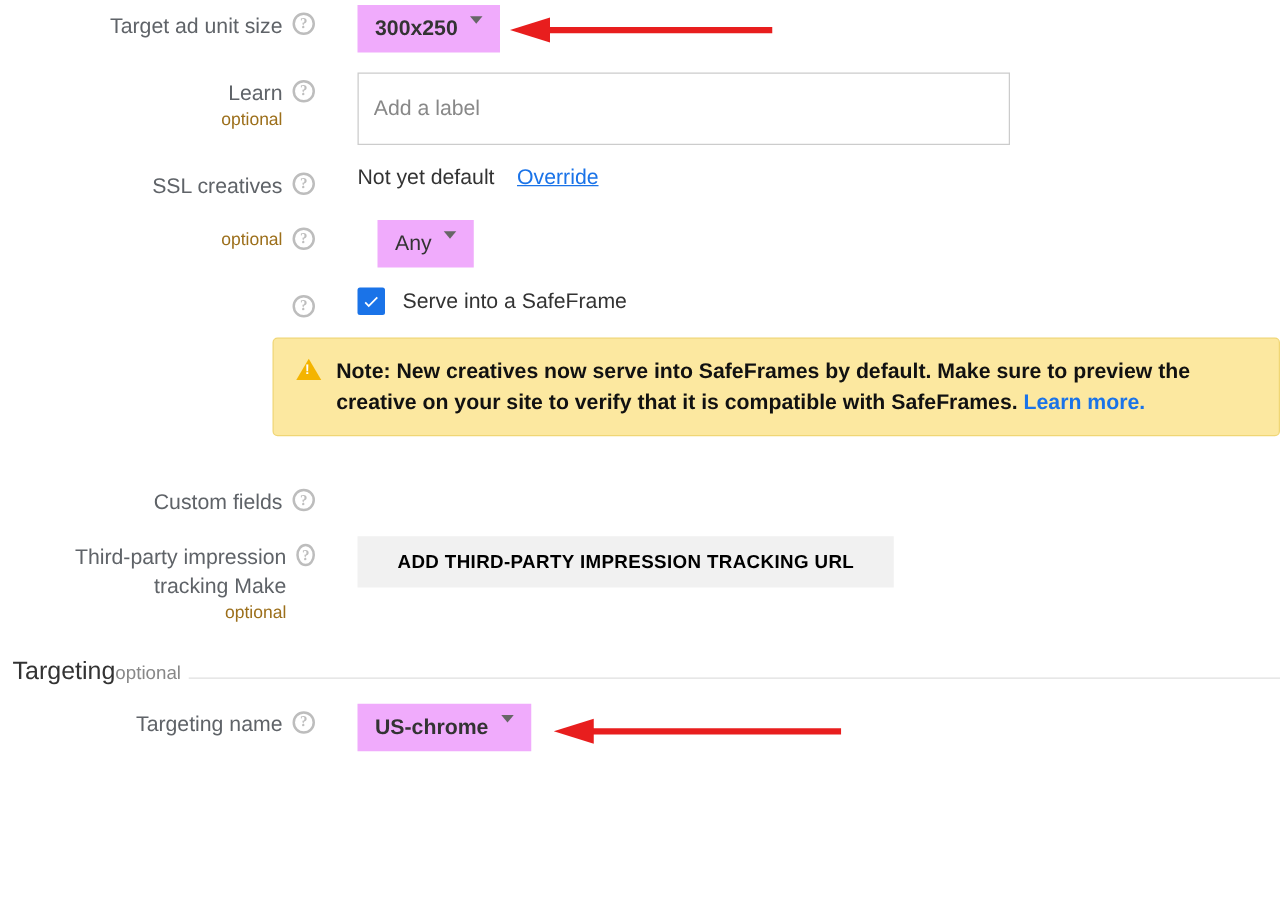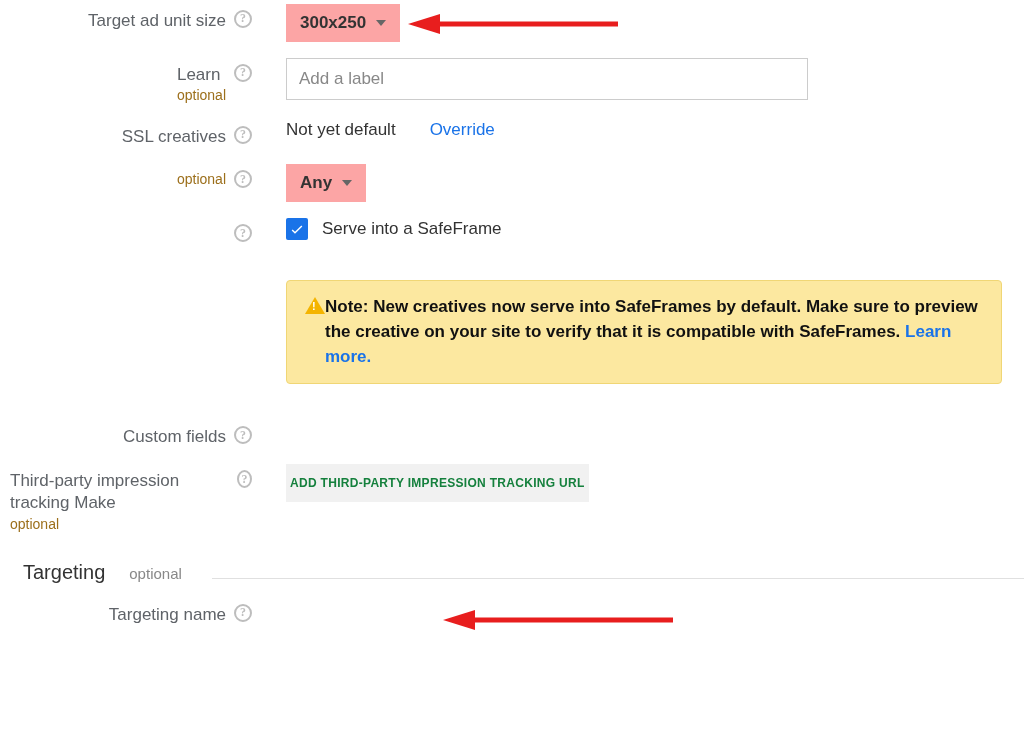--- a/index.html
+++ b/index.html
@@ -11,20 +11,21 @@
       padding: 4px 0 0 10px;
       width: 1024px;
     }
     .row {
       display: flex;
       align-items: flex-start;
       margin-bottom: 16px;
     }
     .labelcol {
       width: 248px;
+      text-align: right;
       padding-right: 6px;
       padding-top: 6px;
       color: #5f6368;
       font-size: 17px;
       line-height: 1.3;
     }
     .labelcol .optional {
       color: #9c6f1b;
       font-size: 14px;
       display: block;
@@ -57,40 +58,39 @@
     .controlcol {
       flex: 1;
       padding-left: 28px;
       display: flex;
       align-items: center;
       flex-wrap: wrap;
       gap: 8px;
       position: relative;
     }
     .select-btn {
-      background: #fca5a5;
+      background: #f0abfc;
       border: none;
       padding: 9px 14px;
       font-size: 17px;
       font-weight: 700;
       color: #333;
       display: inline-flex;
-      align-items: center;
       gap: 10px;
       cursor: pointer;
     }
     .caret {
       width: 0; height: 0;
       border-left: 5px solid transparent;
       border-right: 5px solid transparent;
       border-top: 6px solid #666;
     }
     .text-input {
       width: 522px;
-      height: 42px;
+      height: 58px;
       border: 1px solid #ccc;
       padding: 0 12px;
       font-size: 17px;
       color: #333;
     }
     .text-input::placeholder { color: #888; }
     .static-text { color: #333; font-size: 17px; }
     .link { color: #1a73e8; font-size: 17px; cursor: pointer; }
     .checkbox {
       width: 22px; height: 22px;
@@ -100,27 +100,26 @@
       align-items: center;
       justify-content: center;
     }
     .checkbox svg { width: 16px; height: 16px; }
     .note-box {
       background: #fce8a0;
       border: 1px solid #f0d675;
       border-radius: 4px;
       padding: 14px 18px;
       display: flex;
-      gap: 0;
-      width: 716px;
+      gap: 12px;
+      width: 806px;
       font-size: 17px;
       font-weight: 700;
       line-height: 1.45;
       color: #111;
-      margin-top: 22px;
     }
     .warn-tri {
       width: 0; height: 0;
       border-left: 10px solid transparent;
       border-right: 10px solid transparent;
       border-bottom: 17px solid #f4b400;
       position: relative;
       flex-shrink: 0;
       margin-top: 2px;
     }
@@ -130,32 +129,32 @@
       left: -3px;
       top: 2px;
       color: #fff;
       font-size: 11px;
       font-weight: bold;
       font-family: Arial;
     }
     .flat-btn {
       background: #f1f1f1;
       border: none;
-      padding: 12px 4px;
-      font-size: 12px;
+      padding: 12px 32px;
+      font-size: 15px;
       font-weight: 700;
-      color: #15803d;
+      color: #000000;
       letter-spacing: 0.3px;
       cursor: pointer;
     }
     .section-head {
       display: flex;
       align-items: baseline;
-      gap: 24px;
-      margin: 28px 0 14px 13px;
+      gap: 0;
+      margin: 28px 0 14px 0;
     }
     .section-title { font-size: 20px; color: #333; }
     .section-opt { color: #888; font-size: 15px; }
     .section-rule {
       flex: 1;
       border: none;
       border-top: 1px solid #e0e0e0;
       margin-left: 6px;
       margin-top: 0;
     }
@@ -203,35 +202,35 @@
 
 <div class="row">
   <div class="labelcol">
     <div class="labelwrap">
       <span>SSL creatives</span>
       <span class="help-icon">?</span>
     </div>
   </div>
   <div class="controlcol">
     <span class="static-text">Not yet default</span>
-    <span class="link" style="margin-left:26px;">Override</span>
+    <span class="link" style="margin-left:10px;text-decoration:underline;">Override</span>
   </div>
 </div>
 
 <div class="row">
   <div class="labelcol">
     <div class="labelwrap">
       <span class="labelcol-inner">
         <span class="optional">optional</span>
       </span>
       <span class="help-icon">?</span>
     </div>
   </div>
   <div class="controlcol">
-    <button class="select-btn" style="font-weight:700;">
+    <button class="select-btn" style="font-weight:400;margin-left:16px;">
       <span>Any</span>
       <span class="caret"></span>
     </button>
   </div>
 </div>
 
 <div class="row">
   <div class="labelcol">
     <div class="labelwrap">
       <span class="help-icon">?</span>
@@ -290,18 +289,22 @@
 </div>
 
 <div class="row">
   <div class="labelcol">
     <div class="labelwrap">
       <span>Targeting name</span>
       <span class="help-icon">?</span>
     </div>
   </div>
   <div class="controlcol">
+    <button class="select-btn">
+      <span>US-chrome</span>
+      <span class="caret"></span>
+    </button>
     <svg class="arrow" style="left:185px; top:6px;" width="230" height="32">
       <line class="arrow-shaft" x1="230" y1="16" x2="26" y2="16"></line>
       <polygon class="arrow-head" points="0,16 32,6 32,26"></polygon>
     </svg>
   </div>
 </div>
 
 </body></html>

